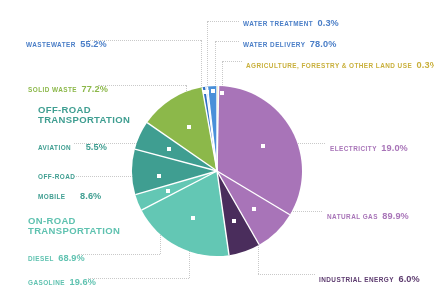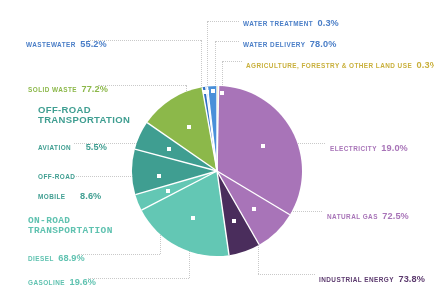--- a/index.html
+++ b/index.html
@@ -172,21 +172,21 @@
   </div>
 
   <div class="lbl lefts" style="left:28px;top:164px;line-height:1.25;">
     <span class="row"><span class="nm c-tealdk">Off-Road</span></span>
     <span class="row">
       <span class="nm c-tealdk">Mobile</span>
       <span class="pc c-tealdk">8.6%</span>
     </span>
   </div>
 
-  <div class="lbl cat c-teallt" style="left:28px;top:216px;font-family:Liberation Mono, monospace;">
+  <div class="lbl cat c-teallt" style="left:28px;top:216px;">
     <span class="grp">On-Road</span>
     <span class="grp">Transportation</span>
   </div>
 
   <div class="lbl lefts" style="left:28px;top:248px;">
     <span class="nm c-teallt">Diesel</span>
     <span class="pc c-teallt">68.9%</span>
   </div>
 
   <div class="lbl lefts" style="left:28px;top:272px;">
@@ -195,21 +195,21 @@
   </div>
 
 
   <div class="lbl right" style="left:330px;top:138px;">
     <span class="nm c-purple">Electricity</span>
     <span class="pc c-purple">19.0%</span>
   </div>
 
   <div class="lbl right" style="left:327px;top:206px;">
     <span class="nm c-purple">Natural Gas</span>
-    <span class="pc c-purple">72.5%</span>
+    <span class="pc c-purple">89.9%</span>
   </div>
 
   <div class="lbl right" style="left:319px;top:269px;">
     <span class="nm c-dkpurple">Industrial Energy</span>
-    <span class="pc c-dkpurple">73.8%</span>
+    <span class="pc c-dkpurple">6.0%</span>
   </div>
 
 </div>
 
 </body></html>

